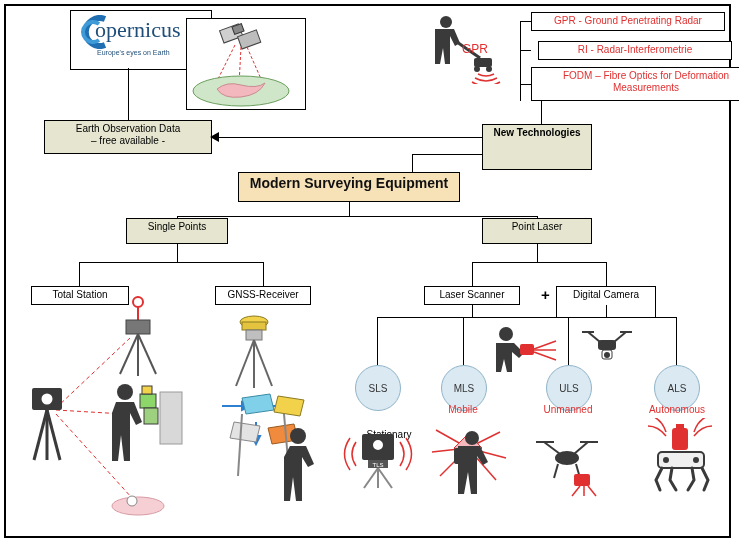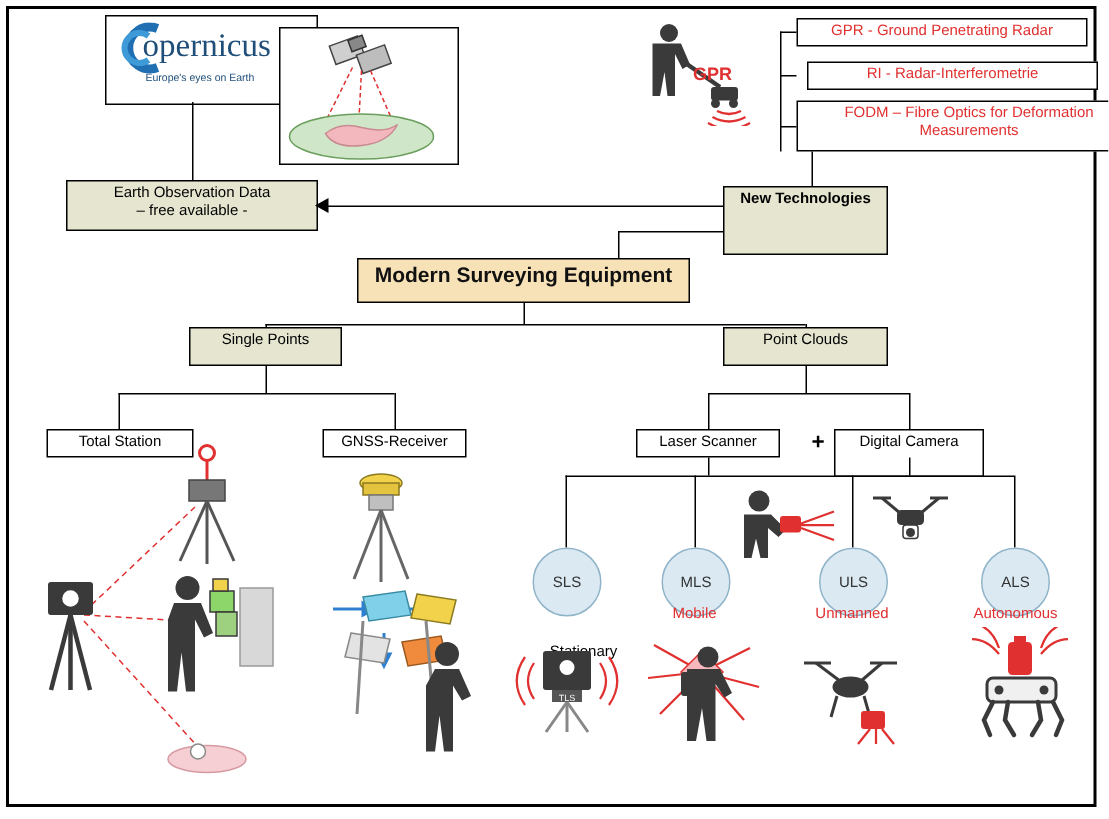--- a/index.html
+++ b/index.html
@@ -65,21 +65,21 @@
       <rect x="56" y="44" width="18" height="9" rx="2" fill="#3a3a3a"></rect>
       <circle cx="59" cy="55" r="3" fill="#3a3a3a"></circle>
       <circle cx="71" cy="55" r="3" fill="#3a3a3a"></circle>
       <g stroke="#e03030" fill="none" stroke-width="1.5">
         <path d="M60 60 q8 4 16 0"></path>
         <path d="M57 64 q11 6 22 0"></path>
         <path d="M54 68 q14 8 28 0"></path>
       </g>
     </svg>
   </div>
-  <div class="lbl red" style="left:462px;top:42px;font-size:12px;font-weight:bold;">GPR</div>
+  <div class="lbl red" style="left:462px;top:42px;font-size:12px;font-weight:normal;">GPR</div>
 
   <div class="box" style="left:531px;top:12px;width:194px;height:19px;">
     <span class="redtext">GPR - Ground Penetrating Radar</span>
   </div>
   <div class="box" style="left:538px;top:41px;width:194px;height:19px;">
     <span class="redtext">RI - Radar-Interferometrie</span>
   </div>
   <div class="box" style="left:531px;top:67px;width:230px;height:34px;">
     <span class="redtext">FODM – Fibre Optics for Deformation Measurements</span>
   </div>
@@ -117,21 +117,21 @@
 
   <div class="line v" style="left:349px;top:202px;height:14px;"></div>
   <div class="line h" style="left:177px;top:216px;width:360px;"></div>
   <div class="line v" style="left:177px;top:216px;height:12px;"></div>
   <div class="line v" style="left:537px;top:216px;height:12px;"></div>
 
   <div class="box olive" style="left:126px;top:218px;width:102px;height:26px;">
     <span>Single Points</span>
   </div>
   <div class="box olive" style="left:482px;top:218px;width:110px;height:26px;">
-    <span>Point Clouds</span>
+    <span>Point Laser</span>
   </div>
 
   <div class="line v" style="left:177px;top:244px;height:18px;"></div>
   <div class="line h" style="left:79px;top:262px;width:184px;"></div>
   <div class="line v" style="left:79px;top:262px;height:24px;"></div>
   <div class="line v" style="left:263px;top:262px;height:24px;"></div>
 
   <div class="line v" style="left:537px;top:244px;height:18px;"></div>
   <div class="line h" style="left:472px;top:262px;width:134px;"></div>
   <div class="line v" style="left:472px;top:262px;height:24px;"></div>

